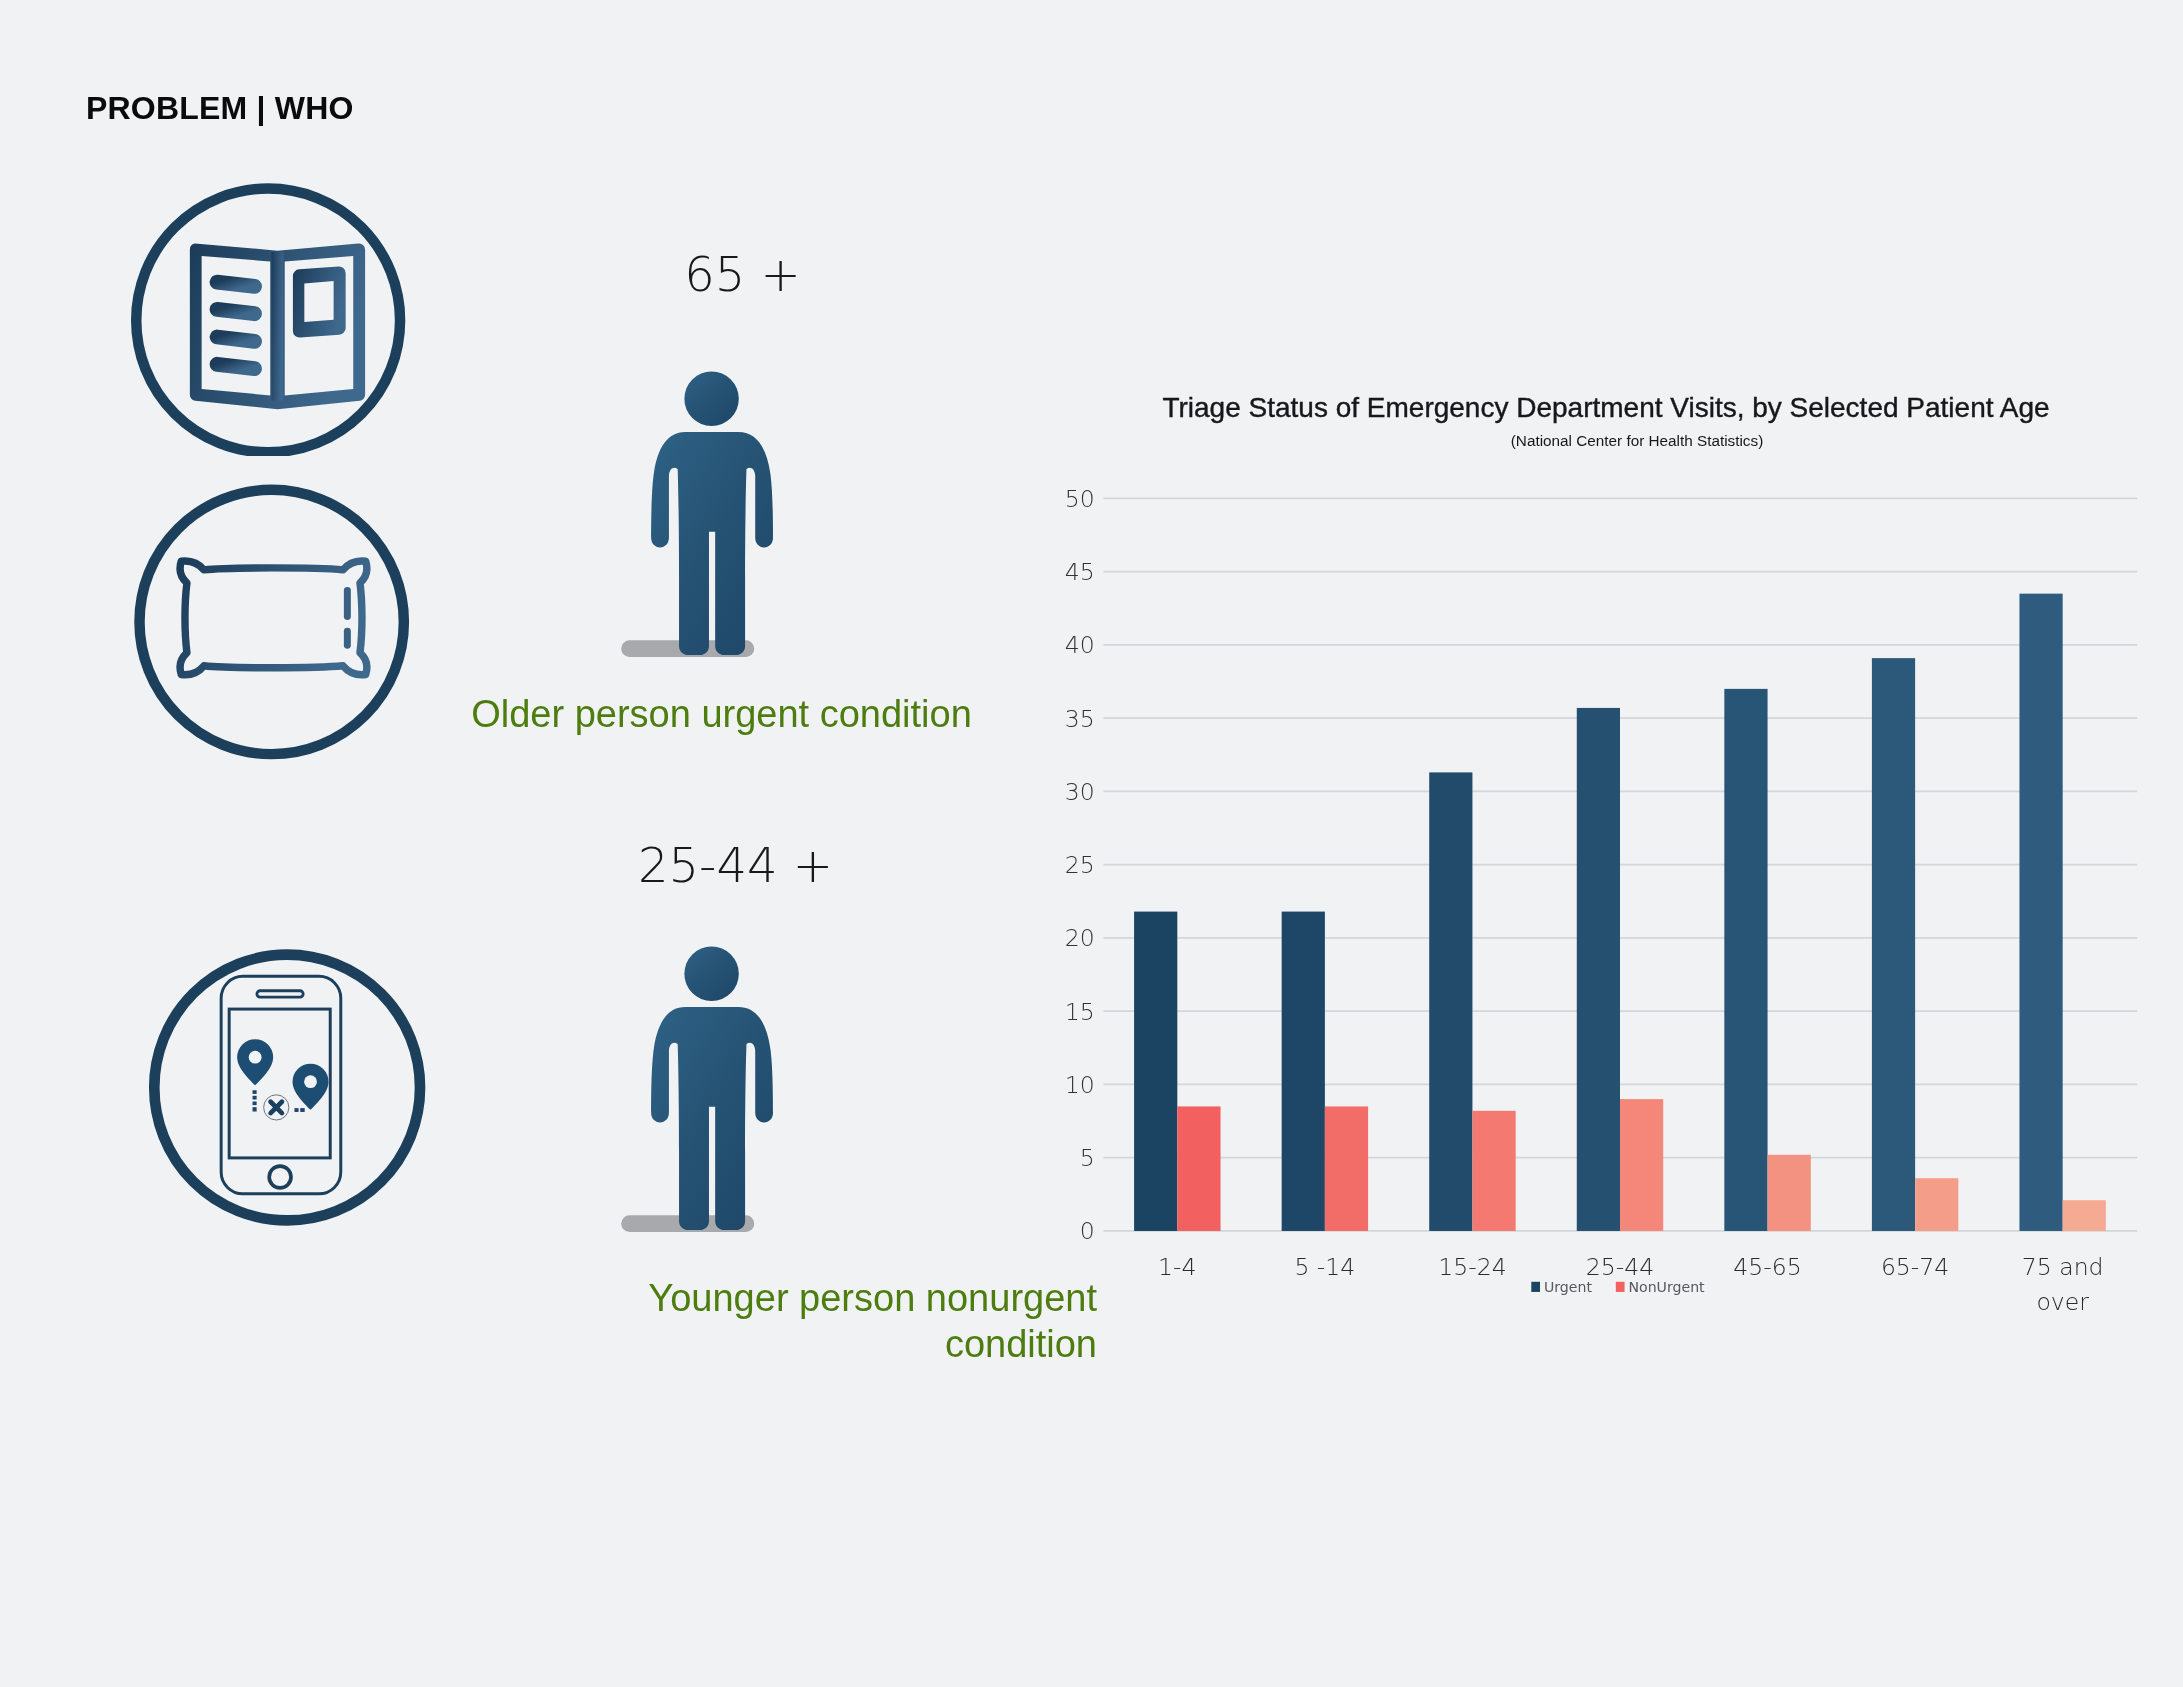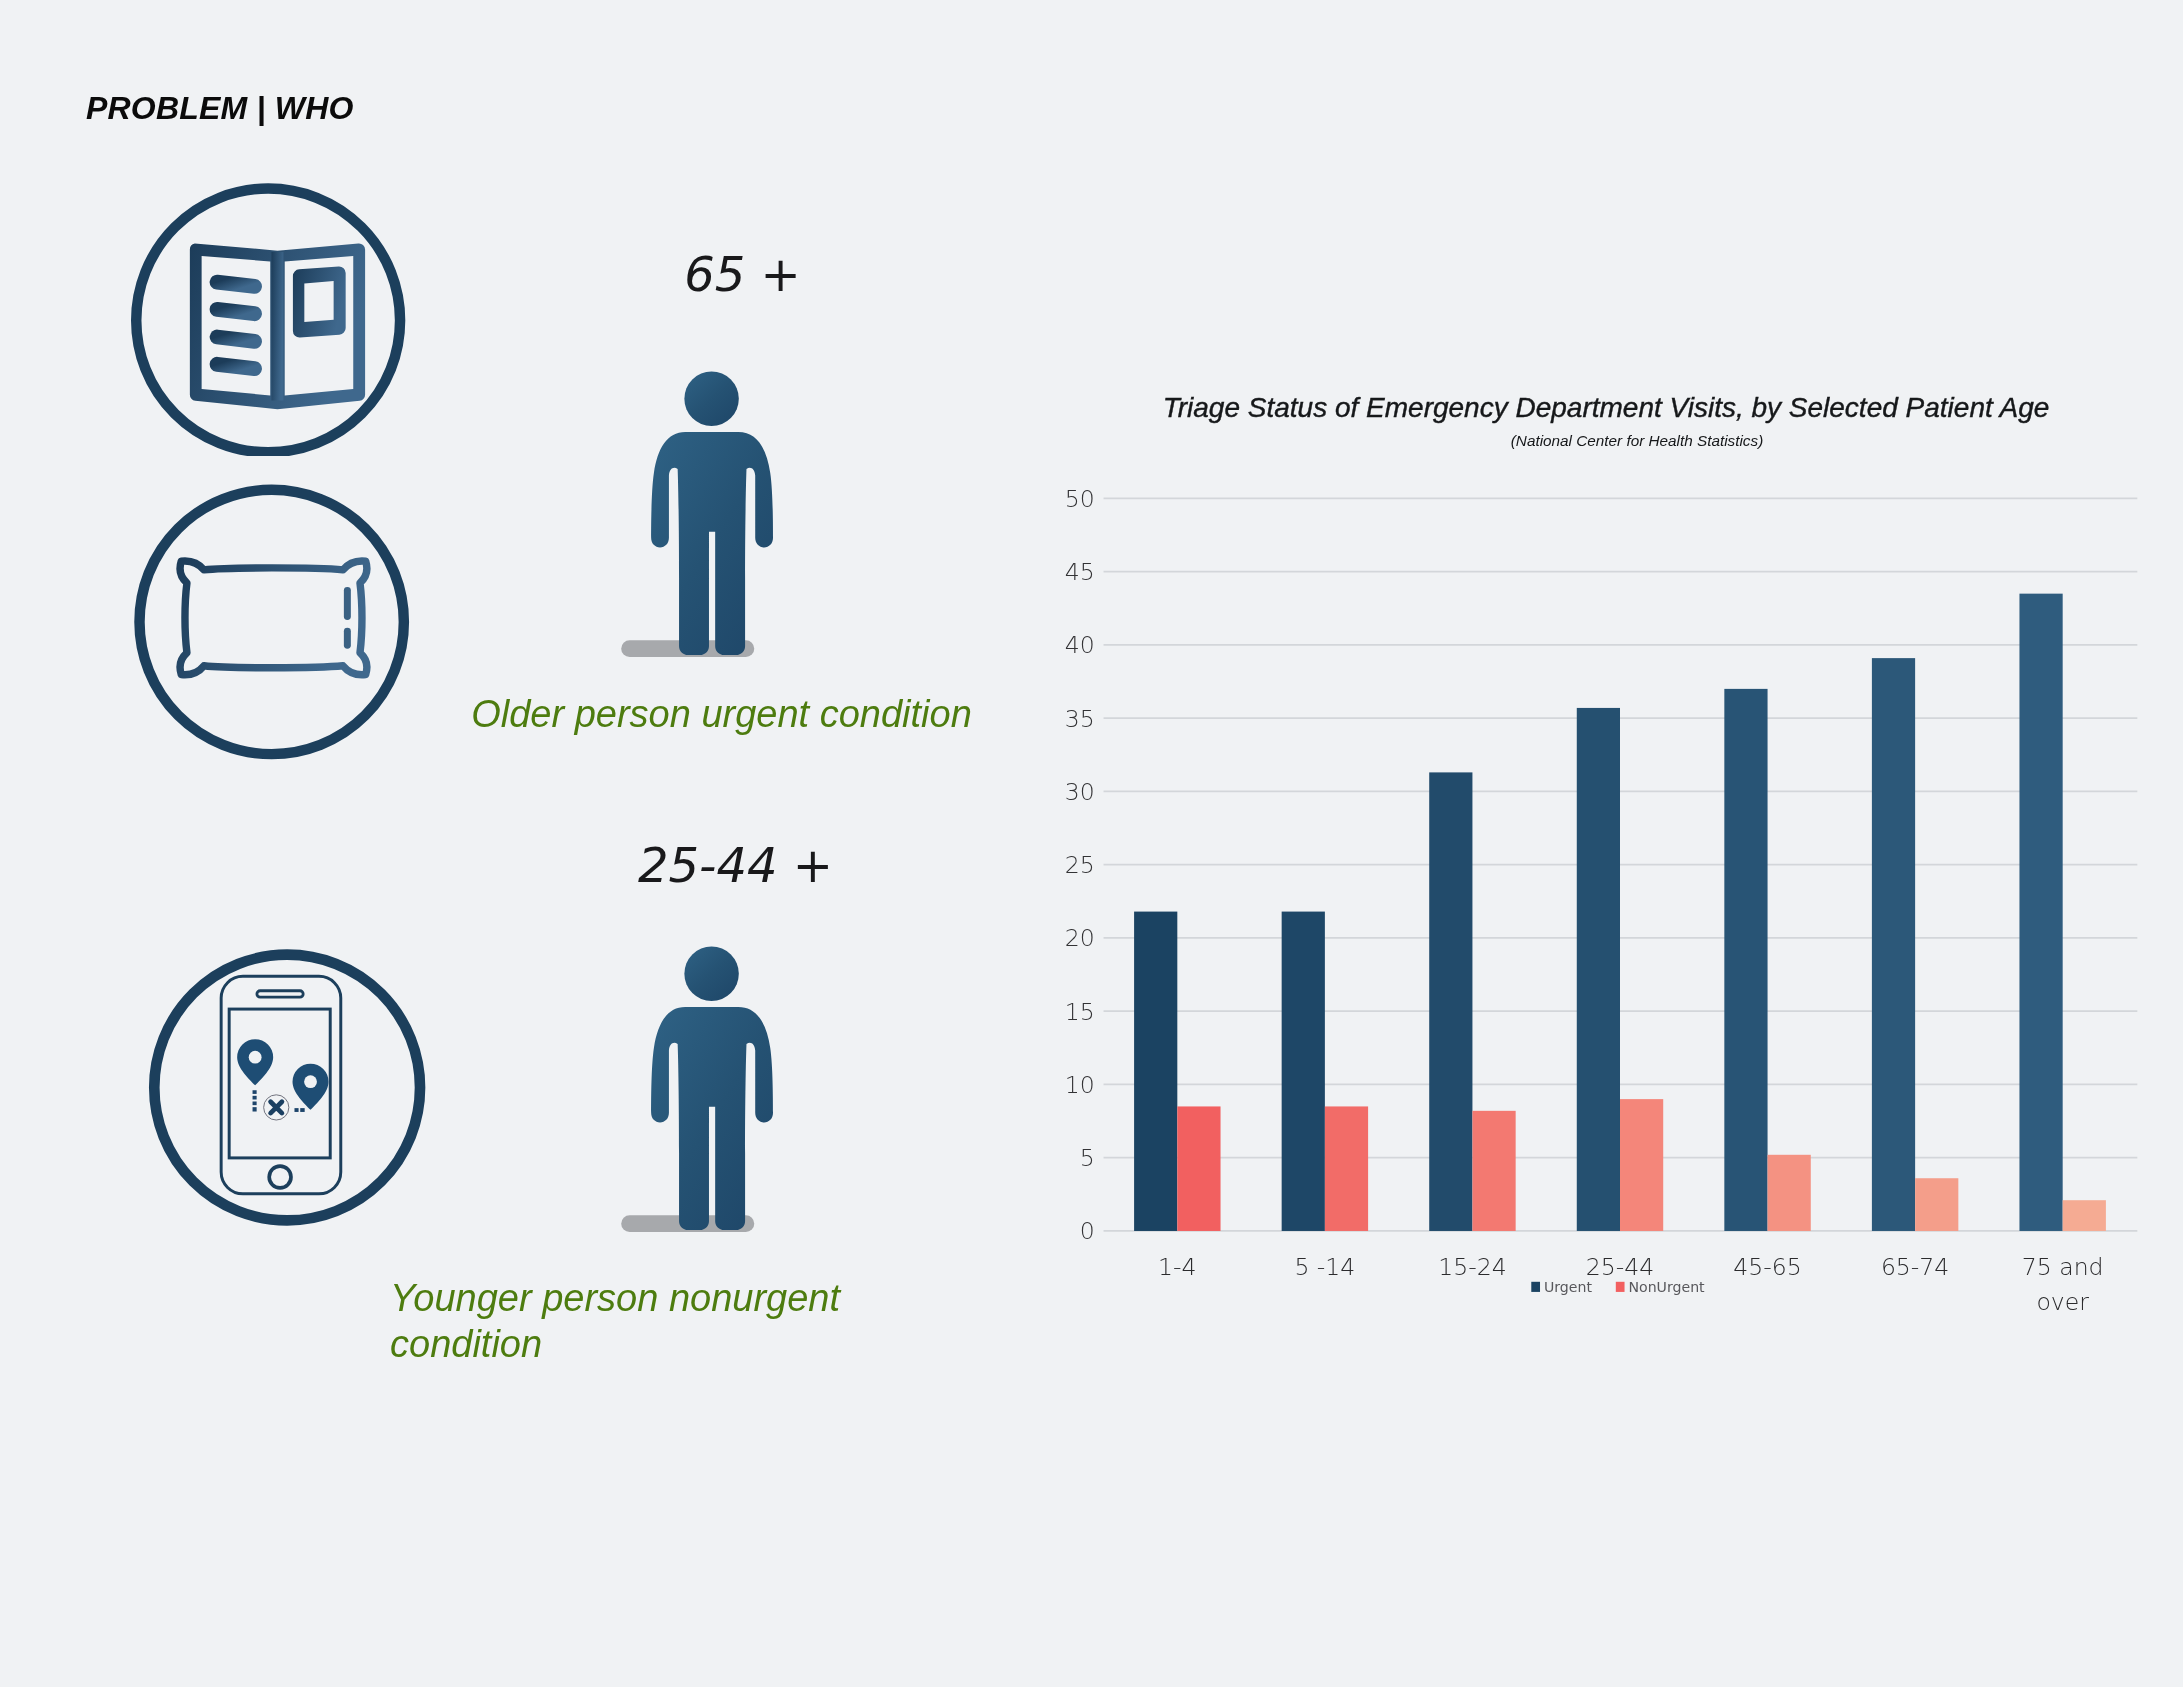--- a/index.html
+++ b/index.html
@@ -1,19 +1,19 @@
 <!DOCTYPE html>
 <html style="font-size:14px"><head>
 <meta charset="utf-8">
 <title>Problem | Who</title>
 <style>
   html,body{margin:0;padding:0;}
   body{width:2184px;height:1687px;background:#f0f2f4;font-family:"Liberation Sans",sans-serif;overflow:hidden;position:relative;-webkit-font-smoothing:antialiased;}
   .slide{position:absolute;left:0;top:0;width:2184px;height:1687px;}
-  #kicker, .age-label, .caption, .chart-title, .chart-sub{will-change:transform;font-style:italic;}
+  #kicker, .age-label, .caption, .chart-title, .chart-sub{will-change:transform;}
 
   #kicker{position:absolute;left:86px;top:92px;font-size:32px;font-weight:bold;letter-spacing:0.2px;color:#0b0b0b;line-height:1;}
 
   .icon-circle{position:absolute;}
 
   .persona{position:absolute;text-align:center;}
   .age-label{font-family:"DejaVu Sans",sans-serif;font-weight:200;font-size:48px;color:#19191b;line-height:1;}
   .caption{font-family:"Liberation Sans",sans-serif;font-size:38px;color:#4d7c0f;line-height:1.27;font-weight:400;}
 
   #chart{position:absolute;left:1004px;top:376px;width:1162px;height:978px;}
@@ -155,21 +155,21 @@
              C153.4 331.4 148.8 335.9 143.2 335.9 L129.3 335.9
              C123.7 335.9 119.1 331.4 119.1 325.8 L119.1 194.6
              L112.0 194.6 L112.0 325.8
              C112.0 331.4 107.4 335.9 101.8 335.9 L87.9 335.9
              C82.3 335.9 77.7 331.4 77.7 325.8 L77.7 248
              C77.7 200 77.1 150 76.1 122.5 C70.9 119.5 66.9 122.5 66.1 130.0
              L66.1 201.5
              C66.1 208.3 61.5 212.5 55.9 212.5 C50.3 212.5 45.7 208.3 45.7 201.5
              C45.7 187 45.8 147.5 48.9 127 C53.1 99 64.1 80.3 84.8 80.3 Z"></path>
   </svg>
-  <div class="caption" style="position:absolute;left:390px;top:1276px;width:699px;text-align:left;line-height:1.2;">
+  <div class="caption" style="position:absolute;left:398px;top:1276px;width:699px;text-align:right;line-height:1.2;">
     <div>Younger person nonurgent</div>
     <div>condition</div>
   </div>
 
   <div id="chart">
     <div class="chart-title">Triage Status of Emergency Department Visits, by Selected Patient Age</div>
     <div class="chart-sub">(National Center for Health Statistics)</div>
     <svg id="plot" width="1170" height="987" viewBox="0 0 1340 1130">
         <line x1="114" y1="979" x2="1298" y2="979" stroke="#d3d6da" stroke-width="2"></line>
         <text x="104" y="988.6" text-anchor="end" class="ytick">0</text>

